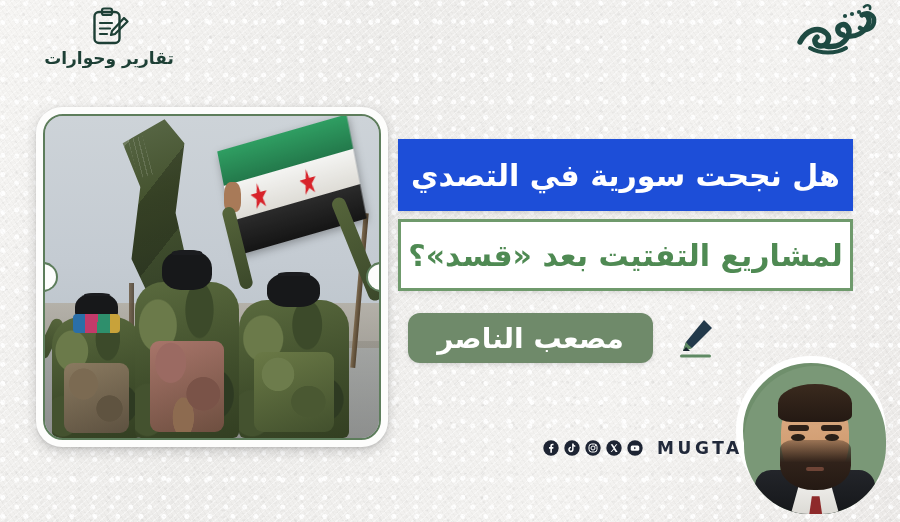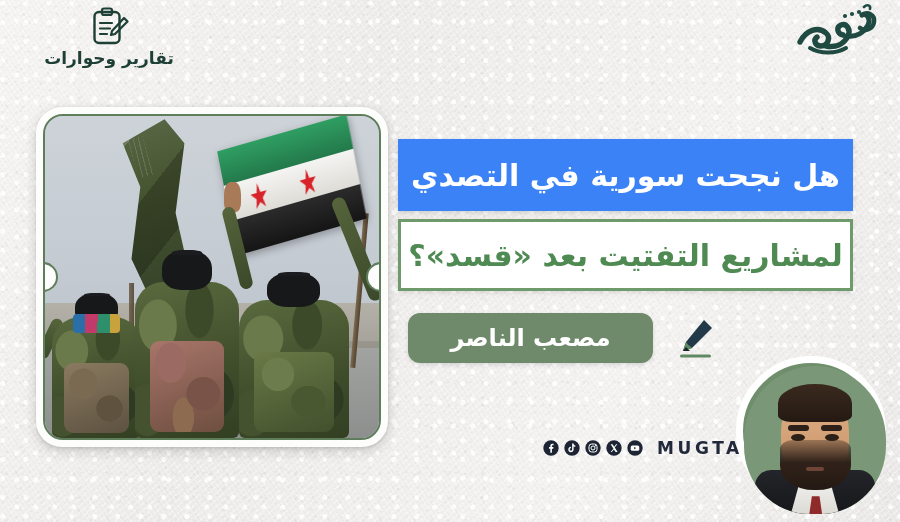--- a/index.html
+++ b/index.html
@@ -190,21 +190,21 @@
     background:
       radial-gradient(ellipse at 30% 28%, #6d7c4c 0 20%, transparent 21%),
       radial-gradient(ellipse at 68% 62%, #4a5832 0 22%, transparent 23%),
       linear-gradient(160deg,#6a7946,#42502d);
   }
   .sld-c .sld-arm{ right:-14%; top:-38%; height:62%; transform:rotate(-22deg); }
 
   
   .headline-1{
     position:absolute; left:398px; top:139px; width:455px; height:72px;
-    background:#3b82f6; display:flex; align-items:center; justify-content:center;
+    background:#1d4ed8; display:flex; align-items:center; justify-content:center;
     box-shadow:0 2px 5px rgba(0,0,0,.15);
   }
   .headline-1 span{
     color:#ffffff; font-size:30px; font-weight:700; direction:rtl;
     letter-spacing:-.5px; white-space:nowrap;
   }
   .headline-2{
     position:absolute; left:398px; top:219px; width:455px; height:72px;
     background:#ffffff; border:3px solid #6f9a6c;
     display:flex; align-items:center; justify-content:center;
@@ -216,21 +216,21 @@
   }
 
   
   .byline{
     position:absolute; left:408px; top:313px; width:245px; height:50px;
     background:#6f8a6a; border-radius:12px;
     display:flex; align-items:center; justify-content:center;
     box-shadow:0 2px 4px rgba(0,0,0,.12);
   }
   .byline span{
-    color:#ffffff; font-size:24px; font-weight:700; direction:rtl; letter-spacing:-.3px;
+    color:#ffffff; font-size:28px; font-weight:700; direction:rtl; letter-spacing:-.3px;
   }
   .pen-icon{ position:absolute; left:672px; top:316px; width:44px; height:46px; }
 
   
   .social-row{
     position:absolute; left:543px; top:438px;
     display:flex; align-items:center; gap:5px;
   }
   .social-ico{ width:16px; height:16px; display:block; }
   .social-brand{

